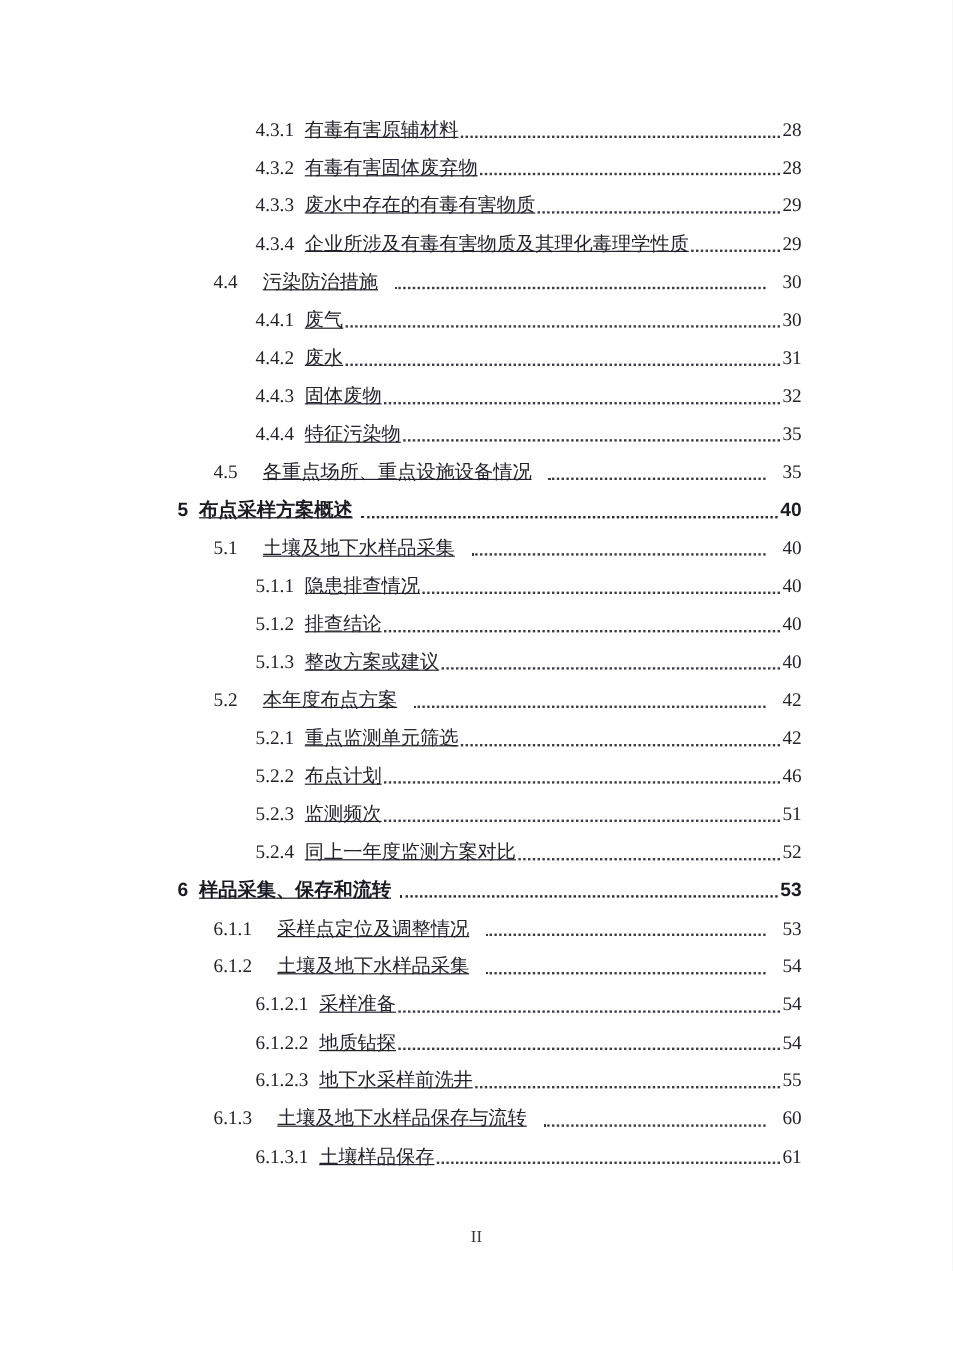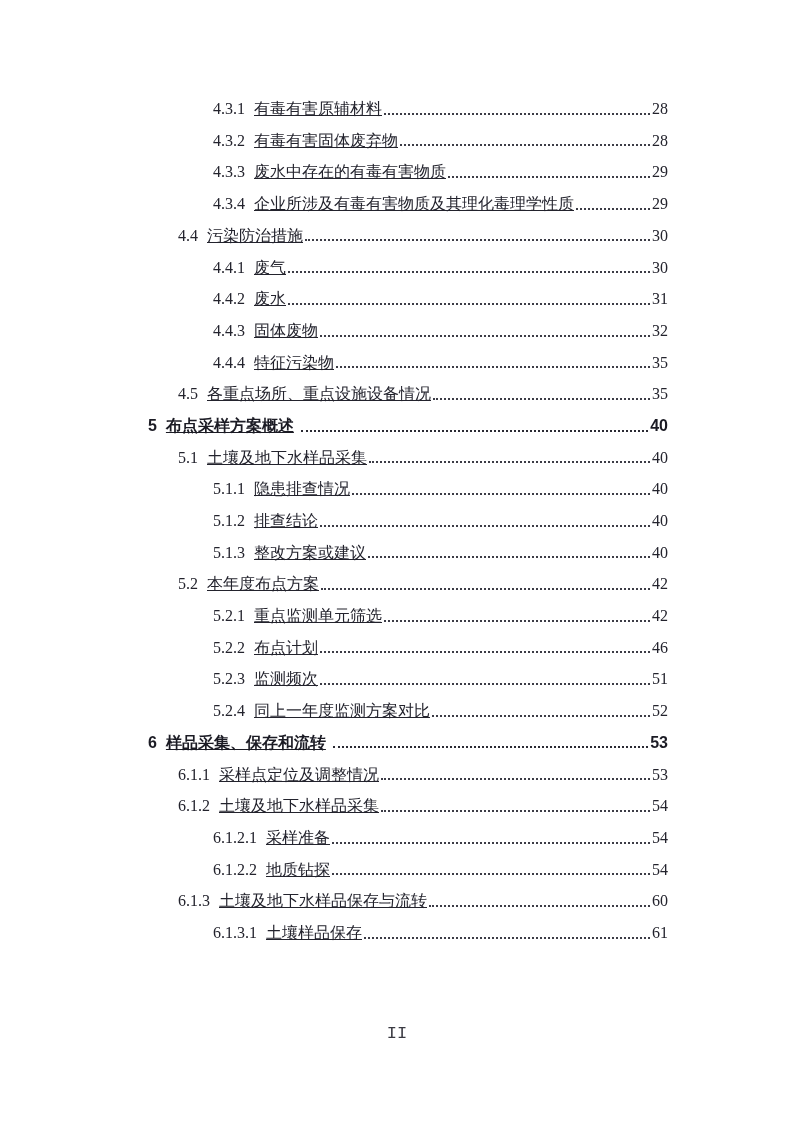--- a/index.html
+++ b/index.html
@@ -26,21 +26,21 @@
   .toc-row {
     display: flex;
     align-items: flex-end;
     height: 31.7px;
     box-sizing: border-box;
     padding-bottom: 4px;
     font-size: 16px;
     line-height: 1.1;
     white-space: nowrap;
   }
-  .toc-row.level-2 { padding-left: 30px; }
+  .toc-row.level-2 { padding-left: 30px; gap: 12px; }
   .toc-row.level-3 { padding-left: 65px; }
   .toc-row.bold {
     font-family: "Liberation Sans", "DejaVu Sans", sans-serif;
     font-weight: 700;
     color: #1b1b24;
   }
   .toc-num {
     margin-right: 9px;
     flex: 0 0 auto;
   }
@@ -61,23 +61,23 @@
   .toc-page {
     flex: 0 0 auto;
     text-align: left;
   }
   .footer {
     position: absolute;
     left: 0;
     right: 0;
     top: 1024px;
     text-align: center;
-    font-size: 17px;
+    font-size: 14px;
     color: #3a3a42;
-    font-family: Liberation Mono, monospace;
+    font-family: Liberation Serif, serif;
   }
 </style>
 </head>
 <body>
 
 <div class="page">
 
   <div class="toc">
       <div class="toc-row level-3">
       <span class="toc-num">4.3.1</span>
@@ -222,20 +222,26 @@
       <span class="toc-title">采样准备</span>
       <span class="leader"></span>
       <span class="toc-page">54</span>
     </div>
       <div class="toc-row level-3">
       <span class="toc-num">6.1.2.2</span>
       <span class="toc-title">地质钻探</span>
       <span class="leader"></span>
       <span class="toc-page">54</span>
     </div>
+      <div class="toc-row level-3">
+      <span class="toc-num">6.1.2.3</span>
+      <span class="toc-title">地下水采样前洗井</span>
+      <span class="leader"></span>
+      <span class="toc-page">55</span>
+    </div>
       <div class="toc-row level-2">
       <span class="toc-num">6.1.3</span>
       <span class="toc-title">土壤及地下水样品保存与流转</span>
       <span class="leader"></span>
       <span class="toc-page">60</span>
     </div>
       <div class="toc-row level-3">
       <span class="toc-num">6.1.3.1</span>
       <span class="toc-title">土壤样品保存</span>
       <span class="leader"></span>

